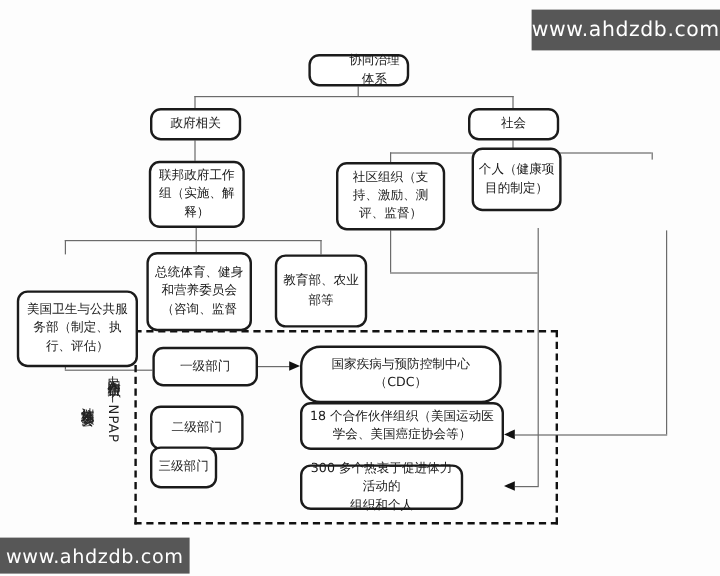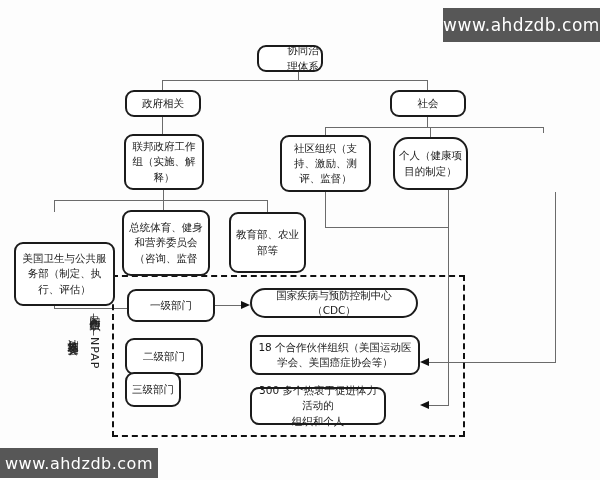--- a/index.html
+++ b/index.html
@@ -62,21 +62,21 @@
   <div class="arrow-left" style="left:420px;top:400.5px;"></div>
   <div class="line vline" style="left:555px;top:192px;height:170px;"></div>
   <div class="line hline" style="left:429px;top:362px;width:127px;"></div>
   <div class="arrow-left" style="left:420px;top:357.5px;"></div>
 
   <div class="dashed-box" style="left:112px;top:275px;width:353px;height:162px;"></div>
 
   <div class="vtext" style="left:86px;top:307px;">民间合作组织——NPAP</div>
   <div class="vtext" style="left:64px;top:330px;">计划统筹委员会</div>
 
-  <div class="node" style="left:257px;top:45px;width:66px;height:27px;padding-left:28px;">协同治理体系</div>
+  <div class="node" style="left:257px;top:45px;width:84px;height:27px;padding-left:28px;">协同治理体系</div>
 
   <div class="node" style="left:125px;top:90px;width:76px;height:27px;">政府相关</div>
 
   <div class="node" style="left:124px;top:134px;width:80px;height:56px;">联邦政府工作
 组（实施、解
 释）</div>
 
   <div class="node" style="left:390px;top:90px;width:76px;height:27px;">社会</div>
 
   <div class="node" style="left:14px;top:212px;width:101px;height:64px;margin-top:30px;">美国卫生与公共服
@@ -87,27 +87,27 @@
 部等</div>
 
   <div class="node" style="left:122px;top:210px;width:88px;height:66px;">总统体育、健身
 和营养委员会
 （咨询、监督</div>
 
   <div class="node" style="left:280px;top:135px;width:91px;height:57px;">社区组织（支
 持、激励、测
 评、监督）</div>
 
-  <div class="node" style="left:393px;top:137px;width:75px;height:53px;border-radius:15px;">个人（健康项
+  <div class="node" style="left:393px;top:123px;width:75px;height:53px;">个人（健康项
 目的制定）</div>
 
 
   <div class="node" style="left:127px;top:289px;width:88px;height:33px;">一级部门</div>
 
-  <div class="node" style="left:250px;top:288px;width:168px;height:30px;border-radius:17px;">国家疾病与预防控制中心
+  <div class="node" style="left:250px;top:288px;width:168px;height:48px;border-radius:17px;">国家疾病与预防控制中心
 （CDC）</div>
 
   <div class="node" style="left:125px;top:338px;width:78px;height:37px;">二级部门</div>
 
   <div class="node" style="left:250px;top:335px;width:170px;height:40px;">18 个合作伙伴组织（美国运动医
 学会、美国癌症协会等）</div>
 
   <div class="node" style="left:125px;top:372px;width:56px;height:35px;">三级部门</div>
 
   <div class="node" style="left:250px;top:387px;width:136px;height:38px;">300 多个热衷于促进体力活动的

